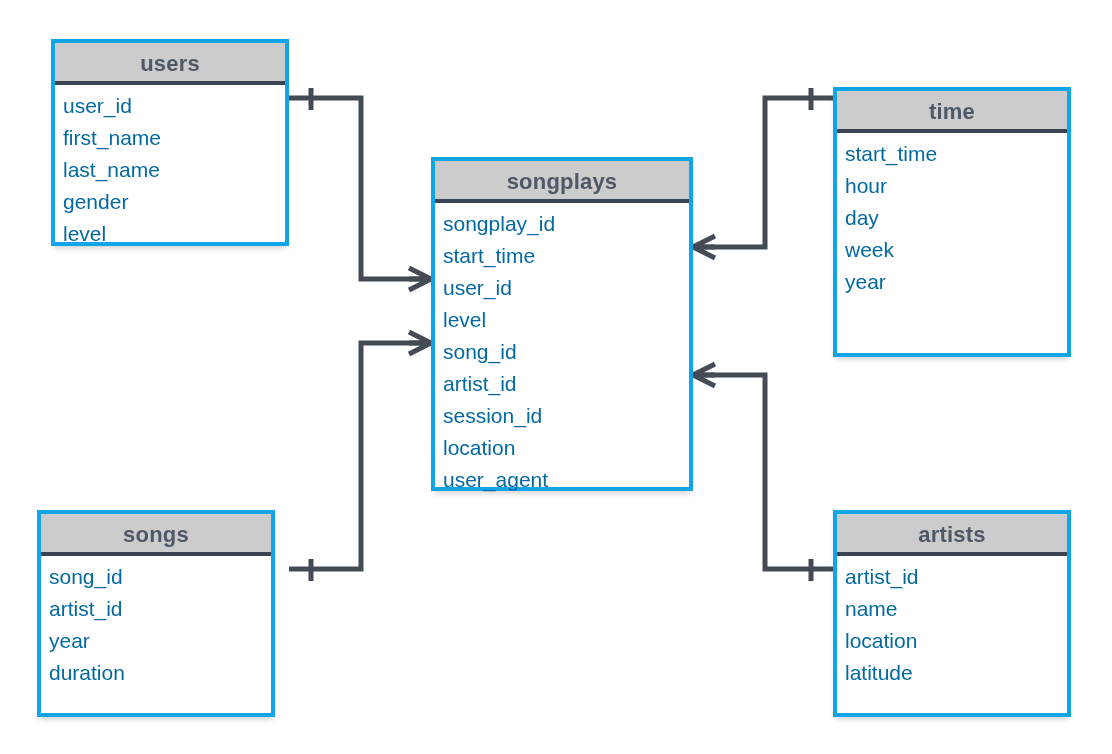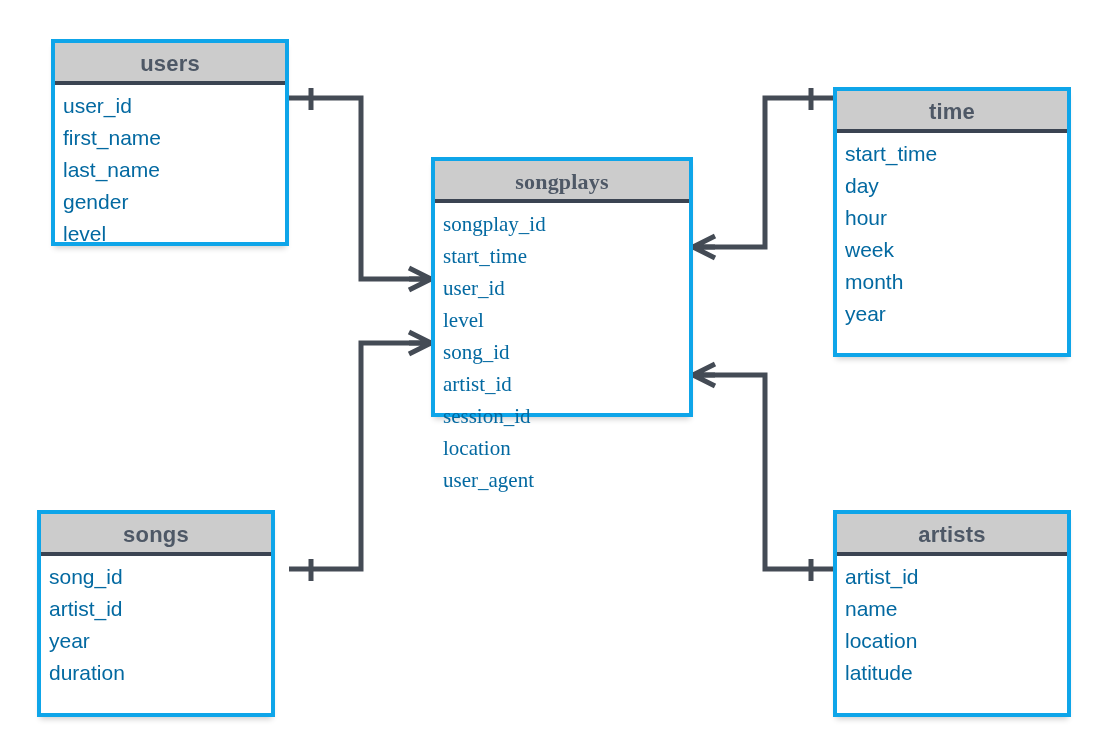--- a/index.html
+++ b/index.html
@@ -110,42 +110,41 @@
       <div class="entity" style="left: 51px; top: 39px; width: 238px; height: 207px;">
         <div class="entity-title">users</div>
         <div class="entity-fields">
           <div class="field-row">user_id</div>
           <div class="field-row">first_name</div>
           <div class="field-row">last_name</div>
           <div class="field-row">gender</div>
           <div class="field-row">level</div>
         </div>
       </div>
-      <div class="entity" style="left: 431px; top: 157px; width: 262px; height: 260px; font-family: Liberation Serif, serif;">
+      <div class="entity" style="left: 431px; top: 157px; width: 262px; height: 334px;">
         <div class="entity-title">songplays</div>
         <div class="entity-fields">
           <div class="field-row">songplay_id</div>
           <div class="field-row">start_time</div>
           <div class="field-row">user_id</div>
           <div class="field-row">level</div>
           <div class="field-row">song_id</div>
           <div class="field-row">artist_id</div>
           <div class="field-row">session_id</div>
           <div class="field-row">location</div>
           <div class="field-row">user_agent</div>
         </div>
       </div>
       <div class="entity" style="left: 833px; top: 39px; width: 238px; height: 270px; margin-top: 48px;">
         <div class="entity-title">time</div>
         <div class="entity-fields">
           <div class="field-row">start_time</div>
+          <div class="field-row">hour</div>
           <div class="field-row">day</div>
-          <div class="field-row">hour</div>
           <div class="field-row">week</div>
-          <div class="field-row">month</div>
           <div class="field-row">year</div>
         </div>
       </div>
       <div class="entity" style="left: 37px; top: 510px; width: 238px; height: 207px;">
         <div class="entity-title">songs</div>
         <div class="entity-fields">
           <div class="field-row">song_id</div>
           <div class="field-row">artist_id</div>
           <div class="field-row">year</div>
           <div class="field-row">duration</div>

